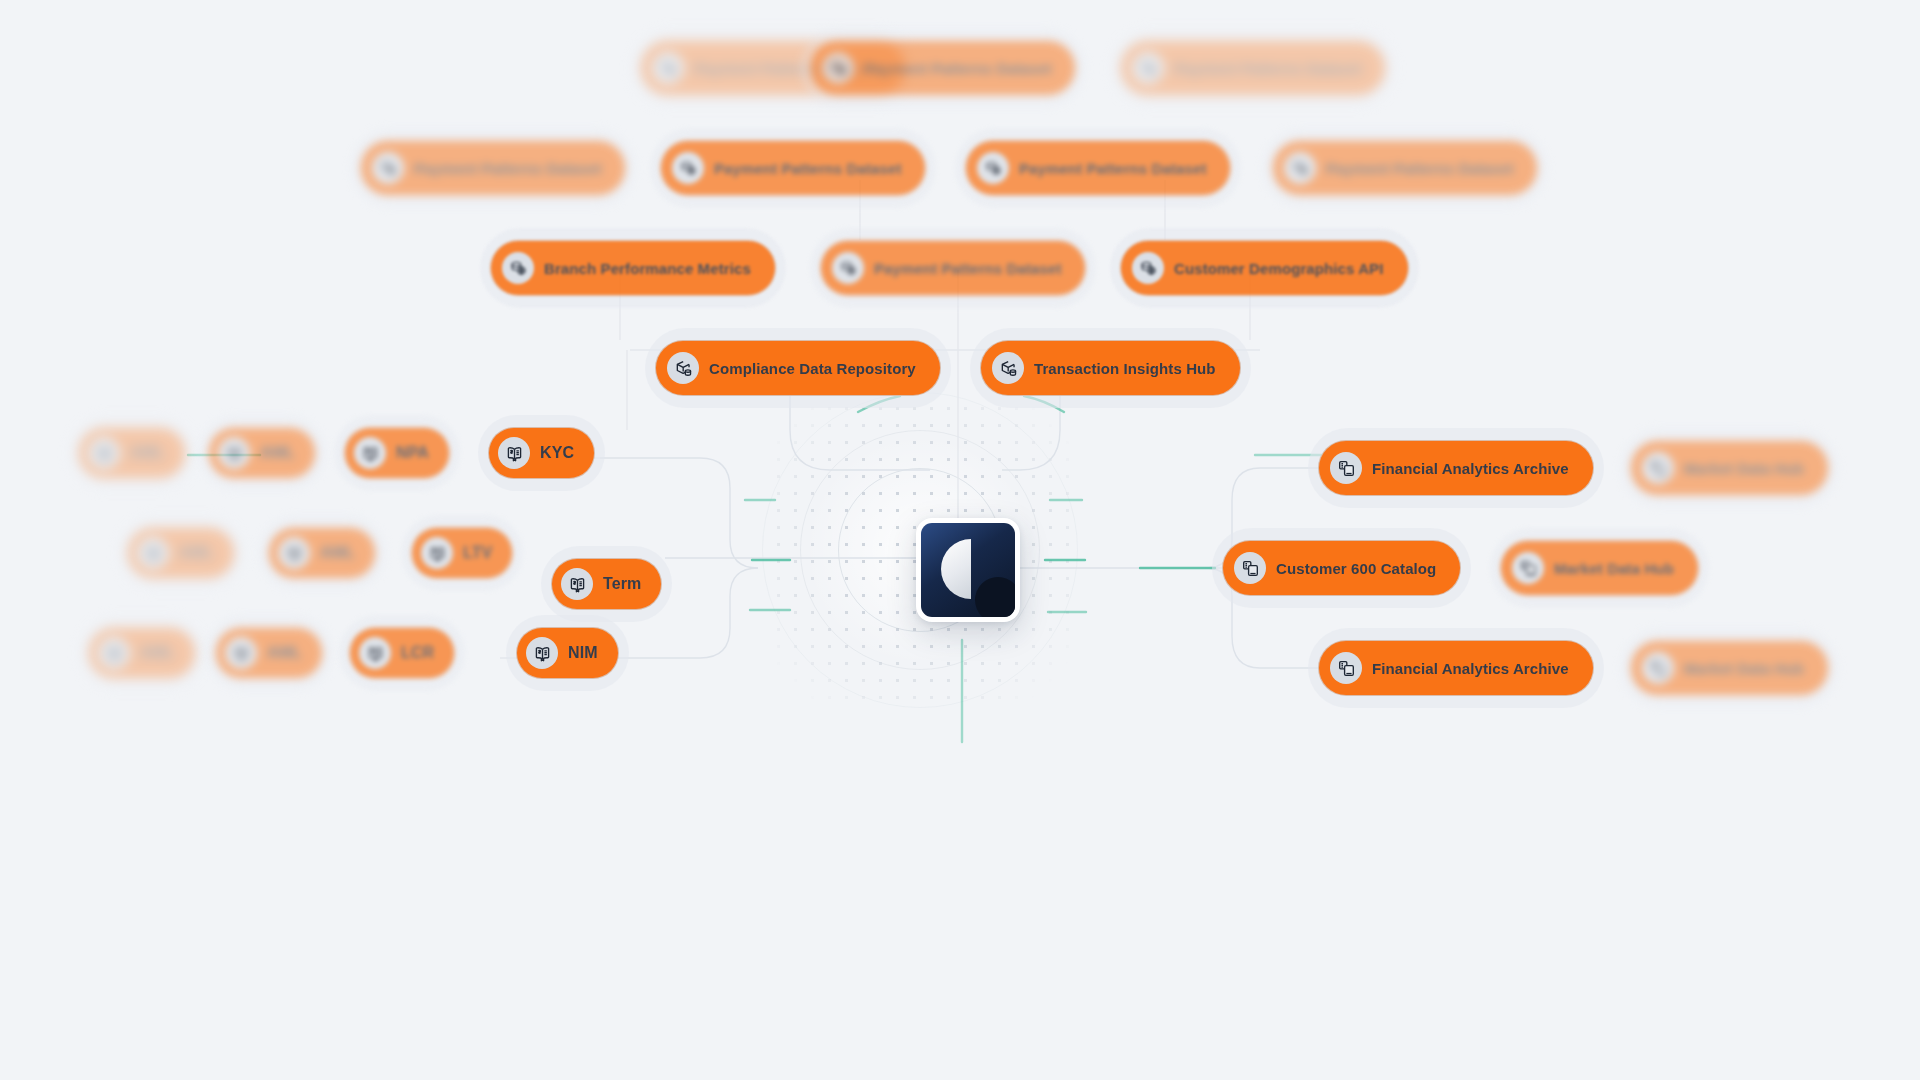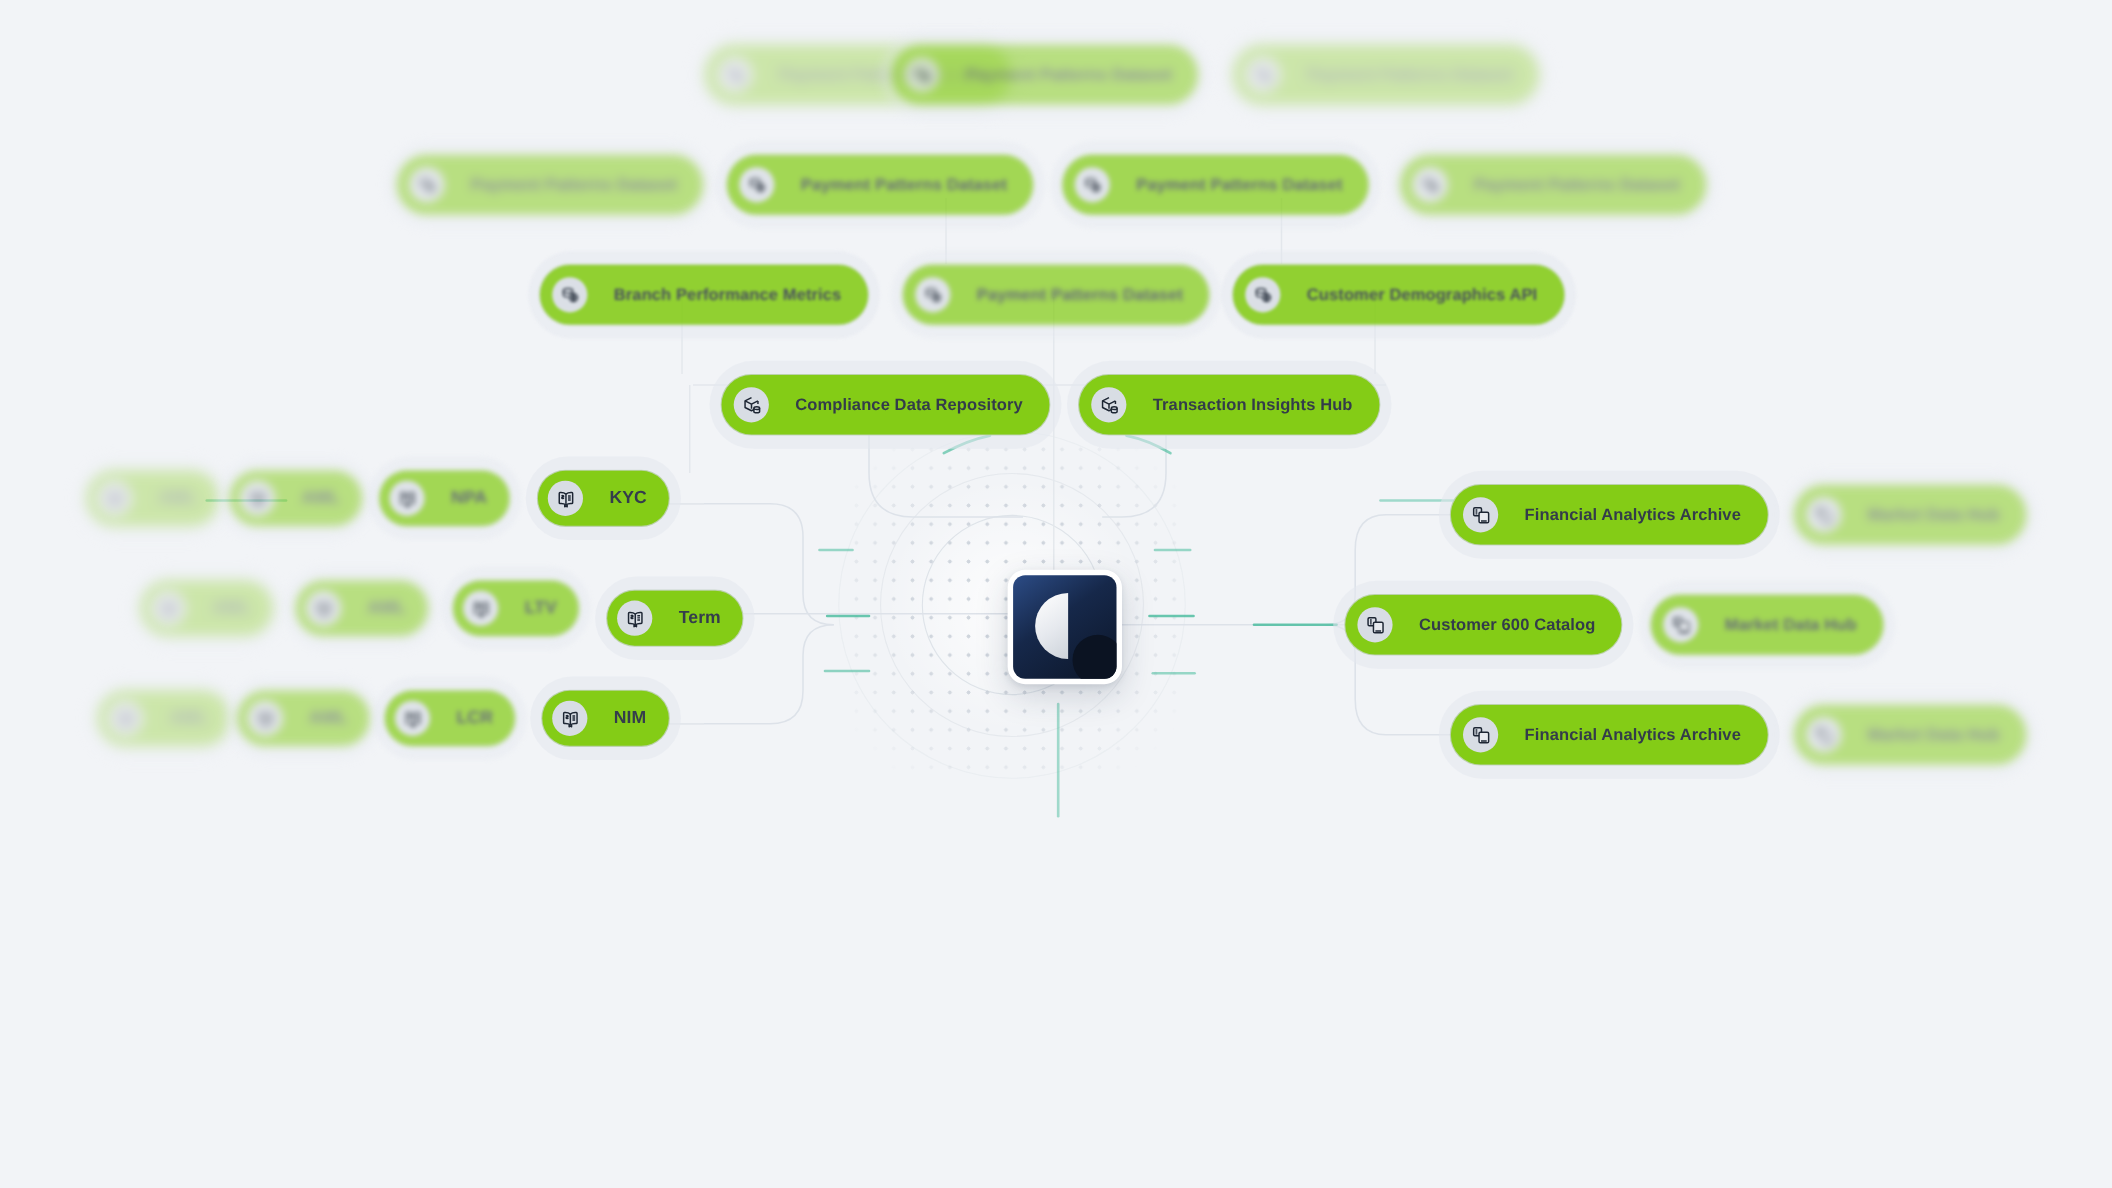--- a/index.html
+++ b/index.html
@@ -114,24 +114,24 @@
   .node .halo {
     position: absolute;
     inset: -12px -10px;
     border-radius: 999px;
     background: rgba(228,232,238,.55);
     z-index: -1;
   }
   .node .body {
     display: flex;
     align-items: center;
-    gap: 24px;
+    gap: 10px;
     padding: 10px 22px 10px 11px;
     border-radius: 999px;
-    background: #84cc16;
+    background: #f97316;
     border: 1px solid rgba(205,212,221,.75);
   }
   .node .badge {
     width: 32px; height: 32px;
     border-radius: 50%;
     background: #d8dde4;
     display: flex; align-items: center; justify-content: center;
     flex: 0 0 32px;
   }
   .node .badge svg { display: block; }
@@ -515,21 +515,21 @@
       <path d="M12 6.5c1.7-1.4 4-1.9 6.8-1.7a1 1 0 0 1 .9 1v10.6a1 1 0 0 1-1 1c-2.6-.2-5 .3-6.7 1.6"></path>
       <path d="M12 6.5v12.5"></path>
       <path d="M14.4 8.6h3.1M14.4 11h3.1M14.4 13.4h3.1"></path>
       <path d="M8.3 8.1v4.2M7.2 9c0-.5.5-.9 1.1-.9s1.1.4 1.1.9-.5.8-1.1.9c-.6.1-1.1.4-1.1.9s.5.9 1.1.9 1.1-.4 1.1-.9"></path>
       <path d="M10.6 19v2.1l1.4-1 1.4 1V19"></path>
     </svg>
           </span>
           <span class="label">LTV</span>
         </div>
       </div>
-      <div class="node term" style="left: 551px; top: 536px;">
+      <div class="node term" style="left: 551px; top: 558px;">
         <span class="halo"></span>
         <div class="body">
           <span class="badge">
             <svg width="19" height="19" viewBox="0 0 24 24" fill="none" stroke="#1d2634" stroke-width="1.7" stroke-linejoin="round">
       <path d="M12 6.5C10.3 5.1 8 4.6 5.2 4.8A1 1 0 0 0 4.3 5.8v10.6a1 1 0 0 0 1 1c2.6-.2 5 .3 6.7 1.6"></path>
       <path d="M12 6.5c1.7-1.4 4-1.9 6.8-1.7a1 1 0 0 1 .9 1v10.6a1 1 0 0 1-1 1c-2.6-.2-5 .3-6.7 1.6"></path>
       <path d="M12 6.5v12.5"></path>
       <path d="M14.4 8.6h3.1M14.4 11h3.1M14.4 13.4h3.1"></path>
       <path d="M8.3 8.1v4.2M7.2 9c0-.5.5-.9 1.1-.9s1.1.4 1.1.9-.5.8-1.1.9c-.6.1-1.1.4-1.1.9s.5.9 1.1.9 1.1-.4 1.1-.9"></path>
       <path d="M10.6 19v2.1l1.4-1 1.4 1V19"></path>
@@ -579,21 +579,21 @@
       <path d="M12 6.5c1.7-1.4 4-1.9 6.8-1.7a1 1 0 0 1 .9 1v10.6a1 1 0 0 1-1 1c-2.6-.2-5 .3-6.7 1.6"></path>
       <path d="M12 6.5v12.5"></path>
       <path d="M14.4 8.6h3.1M14.4 11h3.1M14.4 13.4h3.1"></path>
       <path d="M8.3 8.1v4.2M7.2 9c0-.5.5-.9 1.1-.9s1.1.4 1.1.9-.5.8-1.1.9c-.6.1-1.1.4-1.1.9s.5.9 1.1.9 1.1-.4 1.1-.9"></path>
       <path d="M10.6 19v2.1l1.4-1 1.4 1V19"></path>
     </svg>
           </span>
           <span class="label">LCR</span>
         </div>
       </div>
-      <div class="node term" style="left: 492px; top: 627px;">
+      <div class="node term" style="left: 516px; top: 627px;">
         <span class="halo"></span>
         <div class="body">
           <span class="badge">
             <svg width="19" height="19" viewBox="0 0 24 24" fill="none" stroke="#1d2634" stroke-width="1.7" stroke-linejoin="round">
       <path d="M12 6.5C10.3 5.1 8 4.6 5.2 4.8A1 1 0 0 0 4.3 5.8v10.6a1 1 0 0 0 1 1c2.6-.2 5 .3 6.7 1.6"></path>
       <path d="M12 6.5c1.7-1.4 4-1.9 6.8-1.7a1 1 0 0 1 .9 1v10.6a1 1 0 0 1-1 1c-2.6-.2-5 .3-6.7 1.6"></path>
       <path d="M12 6.5v12.5"></path>
       <path d="M14.4 8.6h3.1M14.4 11h3.1M14.4 13.4h3.1"></path>
       <path d="M8.3 8.1v4.2M7.2 9c0-.5.5-.9 1.1-.9s1.1.4 1.1.9-.5.8-1.1.9c-.6.1-1.1.4-1.1.9s.5.9 1.1.9 1.1-.4 1.1-.9"></path>
       <path d="M10.6 19v2.1l1.4-1 1.4 1V19"></path>

